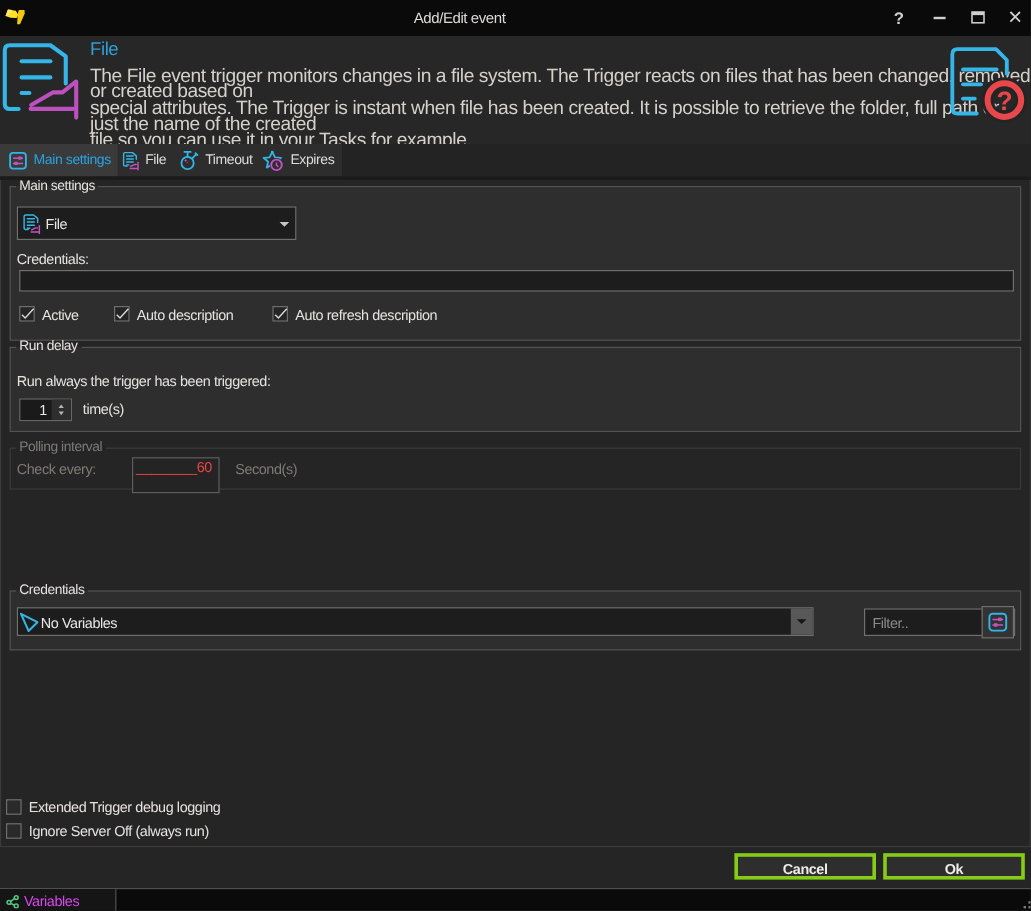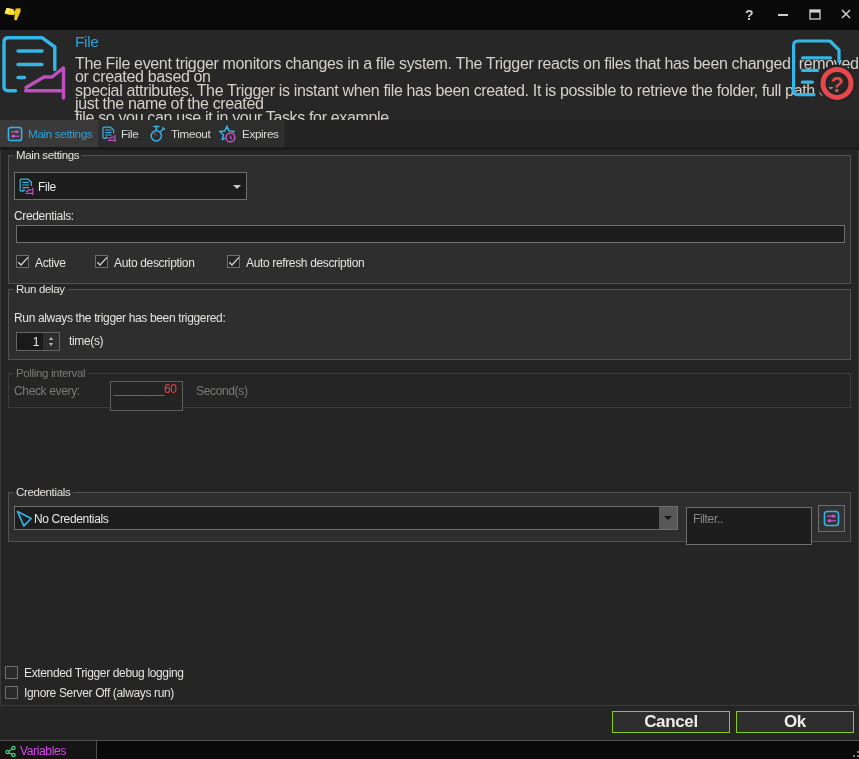--- a/index.html
+++ b/index.html
@@ -21,33 +21,34 @@
 fieldset.group{position:absolute;border:1px solid #525252;background:#2e2e2f;padding:0;margin:0;box-sizing:border-box}
 fieldset.group legend{margin-left:4px;padding:0 3px;font-size:11.5px;color:#e6e3de;letter-spacing:-0.35px}
 fieldset.group.disabled{border-color:#3b3b3b;background:transparent}
 fieldset.group.disabled legend{color:#7e7b76}
 .input{position:absolute;background:#1d1d1d;border:1px solid #6f6f6f}
 .combo{position:absolute;background:#1d1d1d;border:1px solid #6f6f6f}
 .caret{position:absolute;width:0;height:0;border-left:4px solid transparent;border-right:4px solid transparent;border-top:4px solid #c8c8c8}
 .cb{position:absolute;width:13px;height:13px;background:#252525;border:1px solid #6e6e6e}
 .cblabel{position:absolute;font-size:12px;color:#e6e3de}
 .dis{color:#7e7b76}
-.btn{position:absolute;width:118px;height:22px;background:#2e2e2e;border:1px solid #84cc16;color:#efece7;font-weight:bold;font-size:17px;text-align:center;line-height:20px}
+.btn{position:absolute;width:118px;height:22px;background:#2e2e2e;border:3px solid #84cc16;color:#efece7;font-weight:bold;font-size:12px;text-align:center;line-height:20px}
 .statusbar{position:absolute;left:0;top:740px;width:859px;height:19px;background:#0a0a0a;border-top:1px solid #4f4f4f}
 .vartab{position:absolute;left:0;top:0;width:97px;height:18px;background:#151515;border-right:1px solid #4f4f4f}
 </style>
 </head>
 <body>
 
 <div class="titlebar">
   <svg class="abs" style="left:0;top:0" width="24" height="24" viewBox="0 0 24 24">
     <path d="M6.6,8.0 L13.2,8.9 L15.3,12.6 L13.8,15.1 L8.8,14.8 L4.6,13.4 Z" fill="#ffdf2b"></path>
     <path d="M6.6,8.0 L10.3,8.4 L7.8,12.2 L4.6,13.4 Z" fill="#fdeb68"></path>
     <path d="M15.7,8.4 L20.4,8.3 L20.6,11.2 L16.7,20.3 L14.3,20.3 L14.6,14.6 L15,10.9 Z" fill="#f4c90c"></path>
   </svg>
+  <div class="title">Add/Edit event</div>
   <div class="tbtn" style="left:737px;font-weight:bold;font-size:14px">?</div>
   <div class="tbtn" style="left:771px"><svg width="12" height="30" viewBox="0 0 12 30">
         <rect x="1" y="14" width="10" height="2" fill="#cfcfcf"></rect>
       </svg></div>
   <div class="tbtn" style="left:803px"><svg width="12" height="30" viewBox="0 0 12 30">
         <rect x="1" y="10" width="10" height="9" fill="none" stroke="#cfcfcf" stroke-width="1.3"></rect>
         <rect x="1" y="10" width="10" height="2.6" fill="#cfcfcf"></rect>
       </svg></div>
   <div class="tbtn" style="left:834px"><svg width="12" height="30" viewBox="0 0 12 30">
         <path d="M2,10 L10,18 M10,10 L2,18" stroke="#cfcfcf" stroke-width="1.5"></path>
@@ -197,26 +198,26 @@
 <div class="abs" style="left:110px;top:381px;width:73px;height:30px;background:#242425;border:1px solid #5e5e5e;text-align:center;padding-right:3px;color:#ef4444">________60</div>
 <div class="abs dis" style="left:196px;top:384px">Second(s)</div>
 
 <fieldset class="group" style="left:8px;top:486px;width:843px;height:56px">
   <legend>Credentials</legend>
 </fieldset>
 <div class="combo" style="left:14px;top:506px;width:664px;height:24px">
   <svg class="abs" style="left:1px;top:3px" width="18" height="18" viewBox="0 0 18 18">
     <path d="M1.5,1.5 L15.2,8.5 L7.8,15.8 Z" fill="none" stroke="#33b5e8" stroke-width="1.7" stroke-linejoin="round"></path>
   </svg>
-  <span class="abs" style="left:19px;top:5px;color:#e8e8e8">No Credentials</span>
+  <span class="abs" style="left:19px;top:5px;color:#e8e8e8">No Variables</span>
   <div class="abs" style="right:0;top:0;width:18px;height:22px;background:#585858">
     <div class="caret" style="left:5px;top:9px;border-top-color:#151515"></div>
   </div>
 </div>
-<div class="input" style="left:686px;top:507px;width:126px;height:38px">
+<div class="input" style="left:720px;top:507px;width:126px;height:23px">
   <span class="abs" style="left:6px;top:4px;color:#8a8a8a">Filter..</span>
 </div>
 <div class="abs" style="left:818px;top:505px;width:27px;height:27px;background:#333;border:1px solid #6f6f6f">
   <svg class="abs" style="left:4px;top:4px" width="17" height="17" viewBox="0 0 16 16">
     <rect x="1.4" y="1.4" width="13.2" height="13.2" rx="2.6" fill="none" stroke="#33b5e8" stroke-width="1.5"></rect>
     <g stroke="#c353c3" stroke-width="1.2" fill="none">
       <line x1="3.8" y1="5.8" x2="12.2" y2="5.8"></line>
         <rect x="8.3" y="4.4" width="2.7" height="2.7" fill="#c353c3" stroke="none"></rect>
       <line x1="3.8" y1="10.2" x2="12.2" y2="10.2"></line>
         <rect x="5" y="8.8" width="2.7" height="2.7" fill="#c353c3" stroke="none"></rect>

